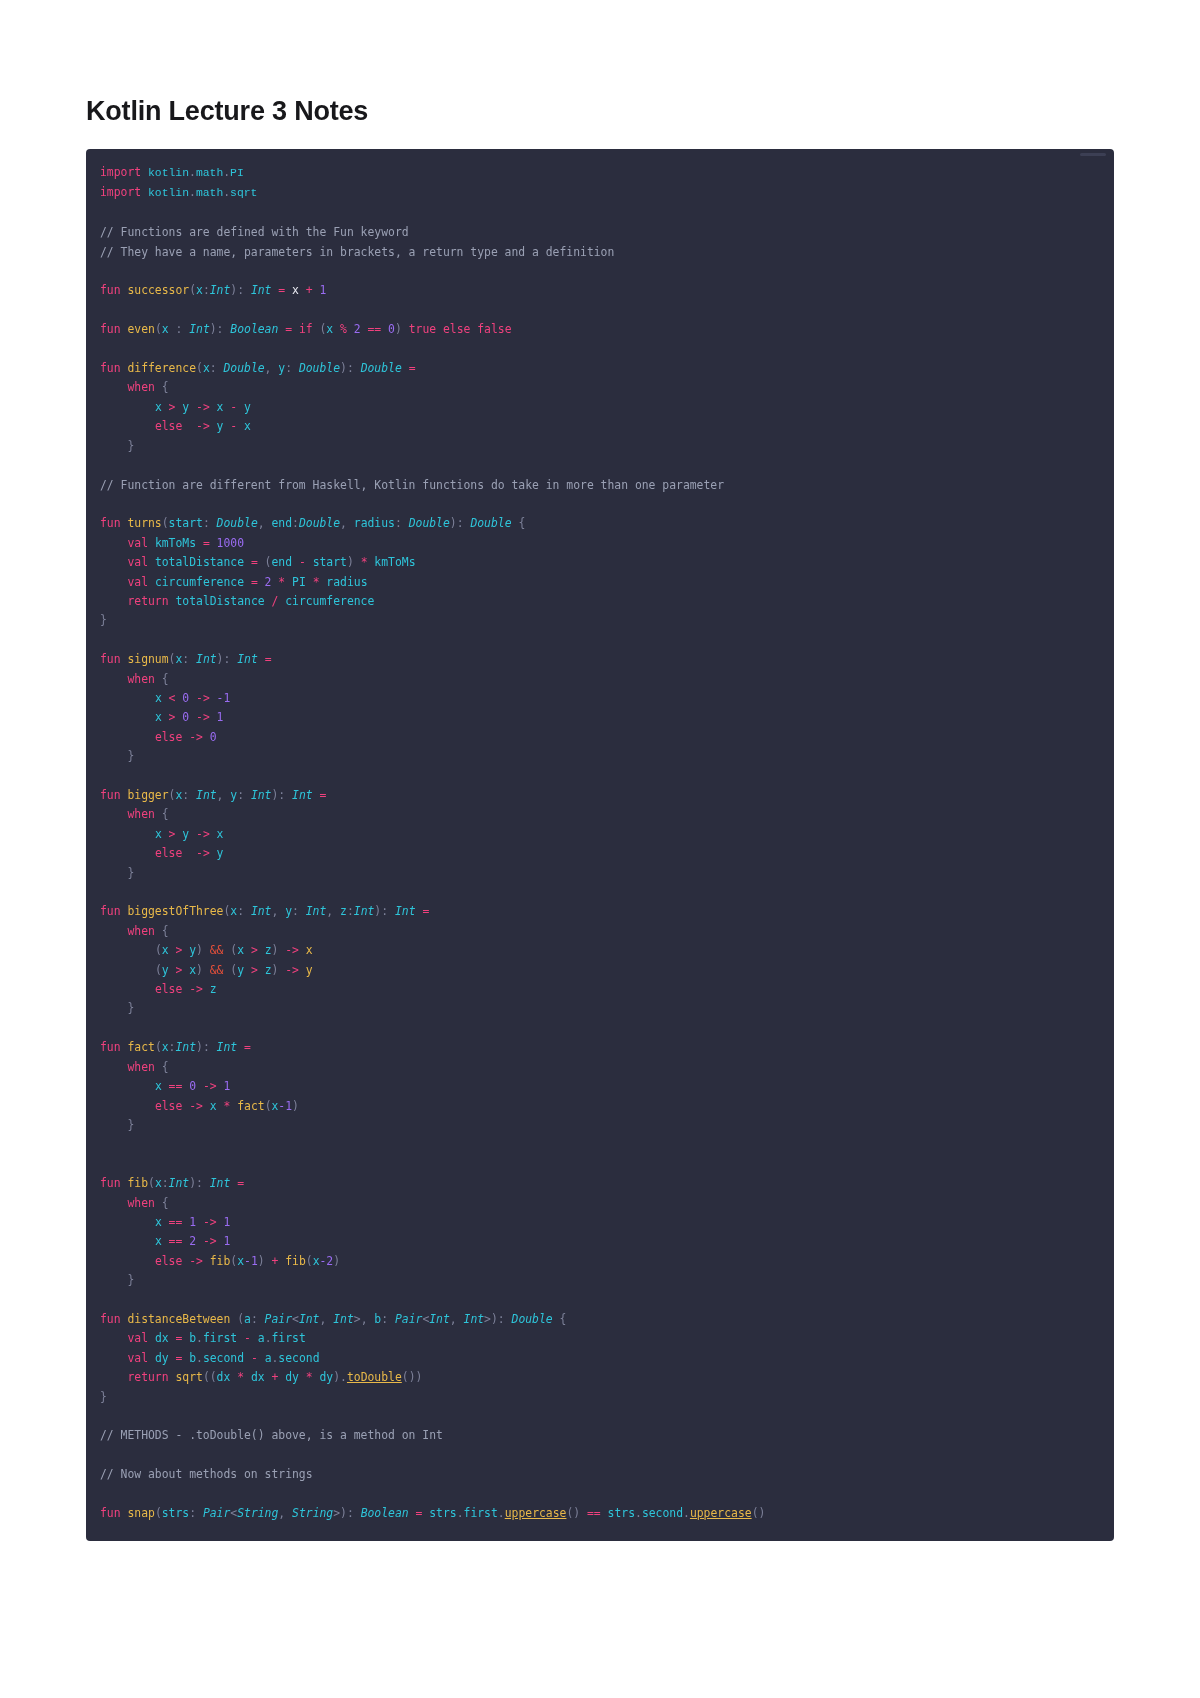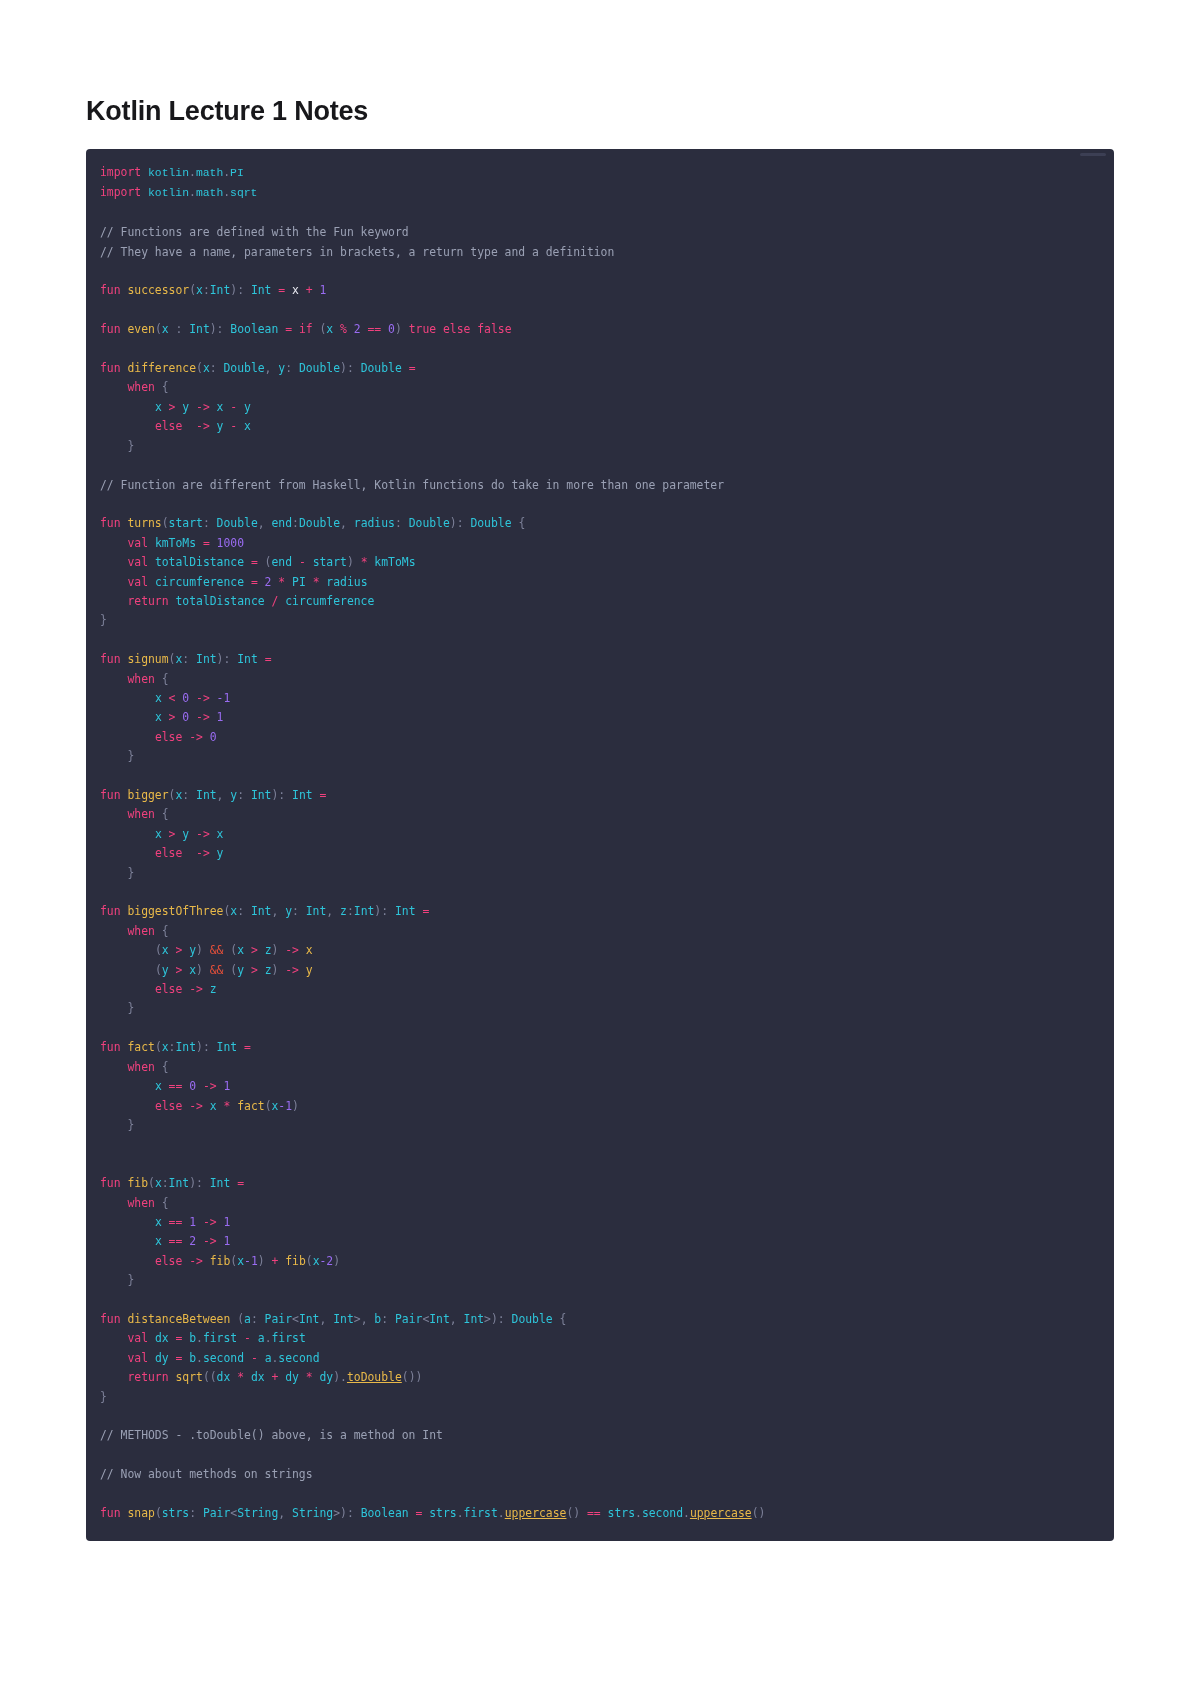--- a/index.html
+++ b/index.html
@@ -53,37 +53,37 @@
     line-height: 19.4px;
     color: #e6e6ef;
     white-space: pre;
     tab-size: 4;
   }
   .ln { display: block; min-height: 19.4px; }
 
   
   .kw   { color: #f0417e; }        
   .fn   { color: #e9b949; }        
-  .ty   { color: #2ec5da; }        
+  .ty   { color: #2ec5da; font-style: italic; }        
   .id   { color: #2ec5da; }        
   .var  { color: #e8e8f0; }        
   .num  { color: #9a6cf2; }        
   .op   { color: #f0417e; }        
   .amp  { color: #e8503a; }        
   .pun  { color: #7d8199; }        
   .cm   { color: #9aa0b4; }        
   .pkg  { color: #2ec5da; font-family: Liberation Mono, monospace; }        
   .mth  { color: #e9b949; text-decoration: underline; }        
 </style>
 </head>
 <body>
 
 <div class="page">
 
-  <h1 class="doc-title">Kotlin Lecture 1 Notes</h1>
+  <h1 class="doc-title">Kotlin Lecture 3 Notes</h1>
 
   <div class="code-card">
     <div class="card-handle"></div>
 
     <pre class="code"><span class="ln"><span class="kw">import</span> <span class="pkg">kotlin</span><span class="pun">.</span><span class="pkg">math</span><span class="pun">.</span><span class="pkg">PI</span></span><span class="ln"><span class="kw">import</span> <span class="pkg">kotlin</span><span class="pun">.</span><span class="pkg">math</span><span class="pun">.</span><span class="pkg">sqrt</span></span><span class="ln"> </span><span class="ln"><span class="cm">// Functions are defined with the Fun keyword</span></span><span class="ln"><span class="cm">// They have a name, parameters in brackets, a return type and a definition</span></span><span class="ln"> </span><span class="ln"><span class="kw">fun</span> <span class="fn">successor</span><span class="pun">(</span><span class="id">x</span><span class="pun">:</span><span class="ty">Int</span><span class="pun">)</span><span class="pun">:</span> <span class="ty">Int</span> <span class="op">=</span> <span class="var">x</span> <span class="op">+</span> <span class="num">1</span></span><span class="ln"> </span><span class="ln"><span class="kw">fun</span> <span class="fn">even</span><span class="pun">(</span><span class="id">x</span> <span class="pun">:</span> <span class="ty">Int</span><span class="pun">)</span><span class="pun">:</span> <span class="ty">Boolean</span> <span class="op">=</span> <span class="kw">if</span> <span class="pun">(</span><span class="id">x</span> <span class="op">%</span> <span class="num">2</span> <span class="op">==</span> <span class="num">0</span><span class="pun">)</span> <span class="kw">true</span> <span class="kw">else</span> <span class="kw">false</span></span><span class="ln"> </span><span class="ln"><span class="kw">fun</span> <span class="fn">difference</span><span class="pun">(</span><span class="id">x</span><span class="pun">:</span> <span class="ty">Double</span><span class="pun">,</span> <span class="id">y</span><span class="pun">:</span> <span class="ty">Double</span><span class="pun">)</span><span class="pun">:</span> <span class="ty">Double</span> <span class="op">=</span></span><span class="ln">    <span class="kw">when</span> <span class="pun">{</span></span><span class="ln">        <span class="id">x</span> <span class="op">&gt;</span> <span class="id">y</span> <span class="op">-&gt;</span> <span class="id">x</span> <span class="op">-</span> <span class="id">y</span></span><span class="ln">        <span class="kw">else</span>  <span class="op">-&gt;</span> <span class="id">y</span> <span class="op">-</span> <span class="id">x</span></span><span class="ln">    <span class="pun">}</span></span><span class="ln"> </span><span class="ln"><span class="cm">// Function are different from Haskell, Kotlin functions do take in more than one parameter</span></span><span class="ln"> </span><span class="ln"><span class="kw">fun</span> <span class="fn">turns</span><span class="pun">(</span><span class="id">start</span><span class="pun">:</span> <span class="ty">Double</span><span class="pun">,</span> <span class="id">end</span><span class="pun">:</span><span class="ty">Double</span><span class="pun">,</span> <span class="id">radius</span><span class="pun">:</span> <span class="ty">Double</span><span class="pun">)</span><span class="pun">:</span> <span class="ty">Double</span> <span class="pun">{</span></span><span class="ln">    <span class="kw">val</span> <span class="id">kmToMs</span> <span class="op">=</span> <span class="num">1000</span></span><span class="ln">    <span class="kw">val</span> <span class="id">totalDistance</span> <span class="op">=</span> <span class="pun">(</span><span class="id">end</span> <span class="op">-</span> <span class="id">start</span><span class="pun">)</span> <span class="op">*</span> <span class="id">kmToMs</span></span><span class="ln">    <span class="kw">val</span> <span class="id">circumference</span> <span class="op">=</span> <span class="num">2</span> <span class="op">*</span> <span class="id">PI</span> <span class="op">*</span> <span class="id">radius</span></span><span class="ln">    <span class="kw">return</span> <span class="id">totalDistance</span> <span class="op">/</span> <span class="id">circumference</span></span><span class="ln"><span class="pun">}</span></span><span class="ln"> </span><span class="ln"><span class="kw">fun</span> <span class="fn">signum</span><span class="pun">(</span><span class="id">x</span><span class="pun">:</span> <span class="ty">Int</span><span class="pun">)</span><span class="pun">:</span> <span class="ty">Int</span> <span class="op">=</span></span><span class="ln">    <span class="kw">when</span> <span class="pun">{</span></span><span class="ln">        <span class="id">x</span> <span class="op">&lt;</span> <span class="num">0</span> <span class="op">-&gt;</span> <span class="num">-1</span></span><span class="ln">        <span class="id">x</span> <span class="op">&gt;</span> <span class="num">0</span> <span class="op">-&gt;</span> <span class="num">1</span></span><span class="ln">        <span class="kw">else</span> <span class="op">-&gt;</span> <span class="num">0</span></span><span class="ln">    <span class="pun">}</span></span><span class="ln"> </span><span class="ln"><span class="kw">fun</span> <span class="fn">bigger</span><span class="pun">(</span><span class="id">x</span><span class="pun">:</span> <span class="ty">Int</span><span class="pun">,</span> <span class="id">y</span><span class="pun">:</span> <span class="ty">Int</span><span class="pun">)</span><span class="pun">:</span> <span class="ty">Int</span> <span class="op">=</span></span><span class="ln">    <span class="kw">when</span> <span class="pun">{</span></span><span class="ln">        <span class="id">x</span> <span class="op">&gt;</span> <span class="id">y</span> <span class="op">-&gt;</span> <span class="id">x</span></span><span class="ln">        <span class="kw">else</span>  <span class="op">-&gt;</span> <span class="id">y</span></span><span class="ln">    <span class="pun">}</span></span><span class="ln"> </span><span class="ln"><span class="kw">fun</span> <span class="fn">biggestOfThree</span><span class="pun">(</span><span class="id">x</span><span class="pun">:</span> <span class="ty">Int</span><span class="pun">,</span> <span class="id">y</span><span class="pun">:</span> <span class="ty">Int</span><span class="pun">,</span> <span class="id">z</span><span class="pun">:</span><span class="ty">Int</span><span class="pun">)</span><span class="pun">:</span> <span class="ty">Int</span> <span class="op">=</span></span><span class="ln">    <span class="kw">when</span> <span class="pun">{</span></span><span class="ln">        <span class="pun">(</span><span class="id">x</span> <span class="op">&gt;</span> <span class="id">y</span><span class="pun">)</span> <span class="amp">&amp;&amp;</span> <span class="pun">(</span><span class="id">x</span> <span class="op">&gt;</span> <span class="id">z</span><span class="pun">)</span> <span class="op">-&gt;</span> <span class="fn">x</span></span><span class="ln">        <span class="pun">(</span><span class="id">y</span> <span class="op">&gt;</span> <span class="id">x</span><span class="pun">)</span> <span class="amp">&amp;&amp;</span> <span class="pun">(</span><span class="id">y</span> <span class="op">&gt;</span> <span class="id">z</span><span class="pun">)</span> <span class="op">-&gt;</span> <span class="fn">y</span></span><span class="ln">        <span class="kw">else</span> <span class="op">-&gt;</span> <span class="id">z</span></span><span class="ln">    <span class="pun">}</span></span><span class="ln"> </span><span class="ln"><span class="kw">fun</span> <span class="fn">fact</span><span class="pun">(</span><span class="id">x</span><span class="pun">:</span><span class="ty">Int</span><span class="pun">)</span><span class="pun">:</span> <span class="ty">Int</span> <span class="op">=</span></span><span class="ln">    <span class="kw">when</span> <span class="pun">{</span></span><span class="ln">        <span class="id">x</span> <span class="op">==</span> <span class="num">0</span> <span class="op">-&gt;</span> <span class="num">1</span></span><span class="ln">        <span class="kw">else</span> <span class="op">-&gt;</span> <span class="id">x</span> <span class="op">*</span> <span class="fn">fact</span><span class="pun">(</span><span class="id">x</span><span class="num">-1</span><span class="pun">)</span></span><span class="ln">    <span class="pun">}</span></span><span class="ln"> </span><span class="ln"> </span><span class="ln"><span class="kw">fun</span> <span class="fn">fib</span><span class="pun">(</span><span class="id">x</span><span class="pun">:</span><span class="ty">Int</span><span class="pun">)</span><span class="pun">:</span> <span class="ty">Int</span> <span class="op">=</span></span><span class="ln">    <span class="kw">when</span> <span class="pun">{</span></span><span class="ln">        <span class="id">x</span> <span class="op">==</span> <span class="num">1</span> <span class="op">-&gt;</span> <span class="num">1</span></span><span class="ln">        <span class="id">x</span> <span class="op">==</span> <span class="num">2</span> <span class="op">-&gt;</span> <span class="num">1</span></span><span class="ln">        <span class="kw">else</span> <span class="op">-&gt;</span> <span class="fn">fib</span><span class="pun">(</span><span class="id">x</span><span class="num">-1</span><span class="pun">)</span> <span class="op">+</span> <span class="fn">fib</span><span class="pun">(</span><span class="id">x</span><span class="num">-2</span><span class="pun">)</span></span><span class="ln">    <span class="pun">}</span></span><span class="ln"> </span><span class="ln"><span class="kw">fun</span> <span class="fn">distanceBetween</span> <span class="pun">(</span><span class="id">a</span><span class="pun">:</span> <span class="ty">Pair</span><span class="pun">&lt;</span><span class="ty">Int</span><span class="pun">,</span> <span class="ty">Int</span><span class="pun">&gt;,</span> <span class="id">b</span><span class="pun">:</span> <span class="ty">Pair</span><span class="pun">&lt;</span><span class="ty">Int</span><span class="pun">,</span> <span class="ty">Int</span><span class="pun">&gt;)</span><span class="pun">:</span> <span class="ty">Double</span> <span class="pun">{</span></span><span class="ln">    <span class="kw">val</span> <span class="id">dx</span> <span class="op">=</span> <span class="id">b</span><span class="pun">.</span><span class="id">first</span> <span class="op">-</span> <span class="id">a</span><span class="pun">.</span><span class="id">first</span></span><span class="ln">    <span class="kw">val</span> <span class="id">dy</span> <span class="op">=</span> <span class="id">b</span><span class="pun">.</span><span class="id">second</span> <span class="op">-</span> <span class="id">a</span><span class="pun">.</span><span class="id">second</span></span><span class="ln">    <span class="kw">return</span> <span class="fn">sqrt</span><span class="pun">((</span><span class="id">dx</span> <span class="op">*</span> <span class="id">dx</span> <span class="op">+</span> <span class="id">dy</span> <span class="op">*</span> <span class="id">dy</span><span class="pun">)</span><span class="pun">.</span><span class="mth">toDouble</span><span class="pun">())</span></span><span class="ln"><span class="pun">}</span></span><span class="ln"> </span><span class="ln"><span class="cm">// METHODS - .toDouble() above, is a method on Int</span></span><span class="ln"> </span><span class="ln"><span class="cm">// Now about methods on strings</span></span><span class="ln"> </span><span class="ln"><span class="kw">fun</span> <span class="fn">snap</span><span class="pun">(</span><span class="id">strs</span><span class="pun">:</span> <span class="ty">Pair</span><span class="pun">&lt;</span><span class="ty">String</span><span class="pun">,</span> <span class="ty">String</span><span class="pun">&gt;)</span><span class="pun">:</span> <span class="ty">Boolean</span> <span class="op">=</span> <span class="id">strs</span><span class="pun">.</span><span class="id">first</span><span class="pun">.</span><span class="mth">uppercase</span><span class="pun">()</span> <span class="op">==</span> <span class="id">strs</span><span class="pun">.</span><span class="id">second</span><span class="pun">.</span><span class="mth">uppercase</span><span class="pun">()</span></span></pre>
   </div>
 
 </div>
 
 </body></html>

